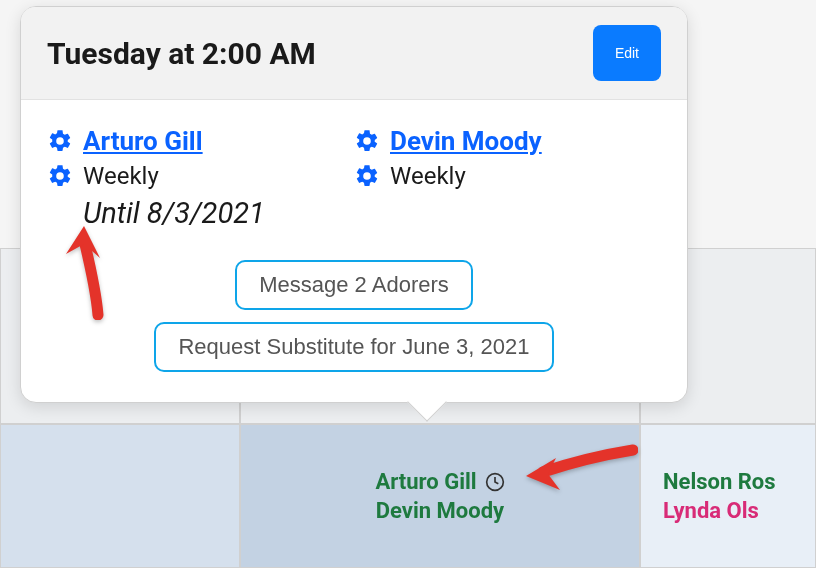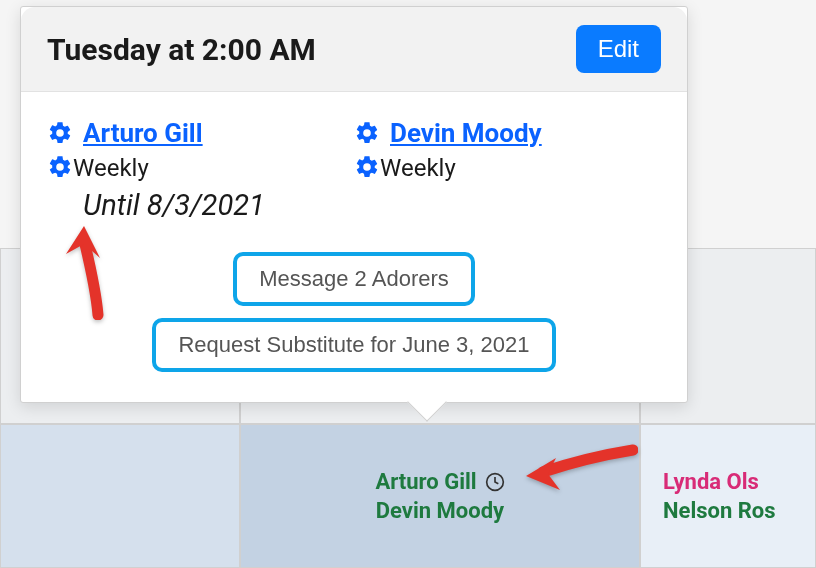--- a/index.html
+++ b/index.html
@@ -12,21 +12,21 @@
       overflow: hidden;
     }
 
     .popover {
       position: absolute;
       top: 6px;
       left: 20px;
       width: 668px;
       background: #fff;
       border: 1px solid #d0d0d0;
-      border-radius: 3px;
+      border-radius: 16px;
       box-shadow: 0 4px 16px rgba(0,0,0,0.12);
     }
     .popover-header {
       display: flex;
       justify-content: space-between;
       align-items: center;
       padding: 18px 26px;
       background: #f2f2f2;
       border-bottom: 1px solid #e2e2e2;
       border-radius: 14px 14px 0 0;
@@ -34,22 +34,22 @@
     .popover-title {
       font-size: 30px;
       font-weight: 700;
       color: #1a1a1a;
     }
     .edit-btn {
       background: #0a7bff;
       color: #fff;
       border: none;
       border-radius: 8px;
-      padding: 10px 22px;
-      font-size: 24px;
+      padding: 20px 22px;
+      font-size: 14px;
       font-weight: 500;
       cursor: pointer;
     }
 
     .popover-body {
       padding: 26px 26px 30px 26px;
     }
     .adorers-row {
       display: flex;
       gap: 0;
@@ -66,21 +66,22 @@
       gap: 10px;
     }
     .adorer-name {
       color: #0a62ff;
       font-size: 26px;
       font-weight: 700;
       text-decoration: underline;
     }
     .freq-line {
       display: flex;
-      align-items: flex-start;
+      align-items: center;
+      gap: 10px;
     }
     .freq-text {
       font-size: 24px;
       color: #1a1a1a;
     }
     .until-text {
       font-size: 29px;
       font-style: italic;
       color: #1a1a1a;
       margin-left: 36px;
@@ -97,21 +98,21 @@
     .actions {
       display: flex;
       flex-direction: column;
       align-items: center;
       gap: 12px;
       margin-top: 30px;
     }
     .action-btn {
       background: #fff;
       color: #555;
-      border: 4px solid #0ea5e9;
+      border: 2px solid #0ea5e9;
       border-radius: 10px;
       padding: 10px 22px;
       font-size: 22px;
       cursor: pointer;
     }
 
     .popover-pointer {
       position: absolute;
       width: 28px;
       height: 28px;
@@ -205,24 +206,24 @@
         </svg>
       </span>
     </div>
     <div class="cell-line">
       <span class="name-green">Devin Moody</span>
     </div>
   </div>
 
   <div class="cal-cell blue-pale clip-right">
     <div class="cell-line">
+      <span class="name-green">Nelson Ros</span>
+    </div>
+    <div class="cell-line">
       <span class="name-pink">Lynda Ols</span>
-    </div>
-    <div class="cell-line">
-      <span class="name-green">Nelson Ros</span>
     </div>
   </div>
 </div>
 
 <div class="popover">
   <div class="popover-header">
     <div class="popover-title">Tuesday at 2:00 AM</div>
     <button class="edit-btn">Edit</button>
   </div>
   <div class="popover-body">

